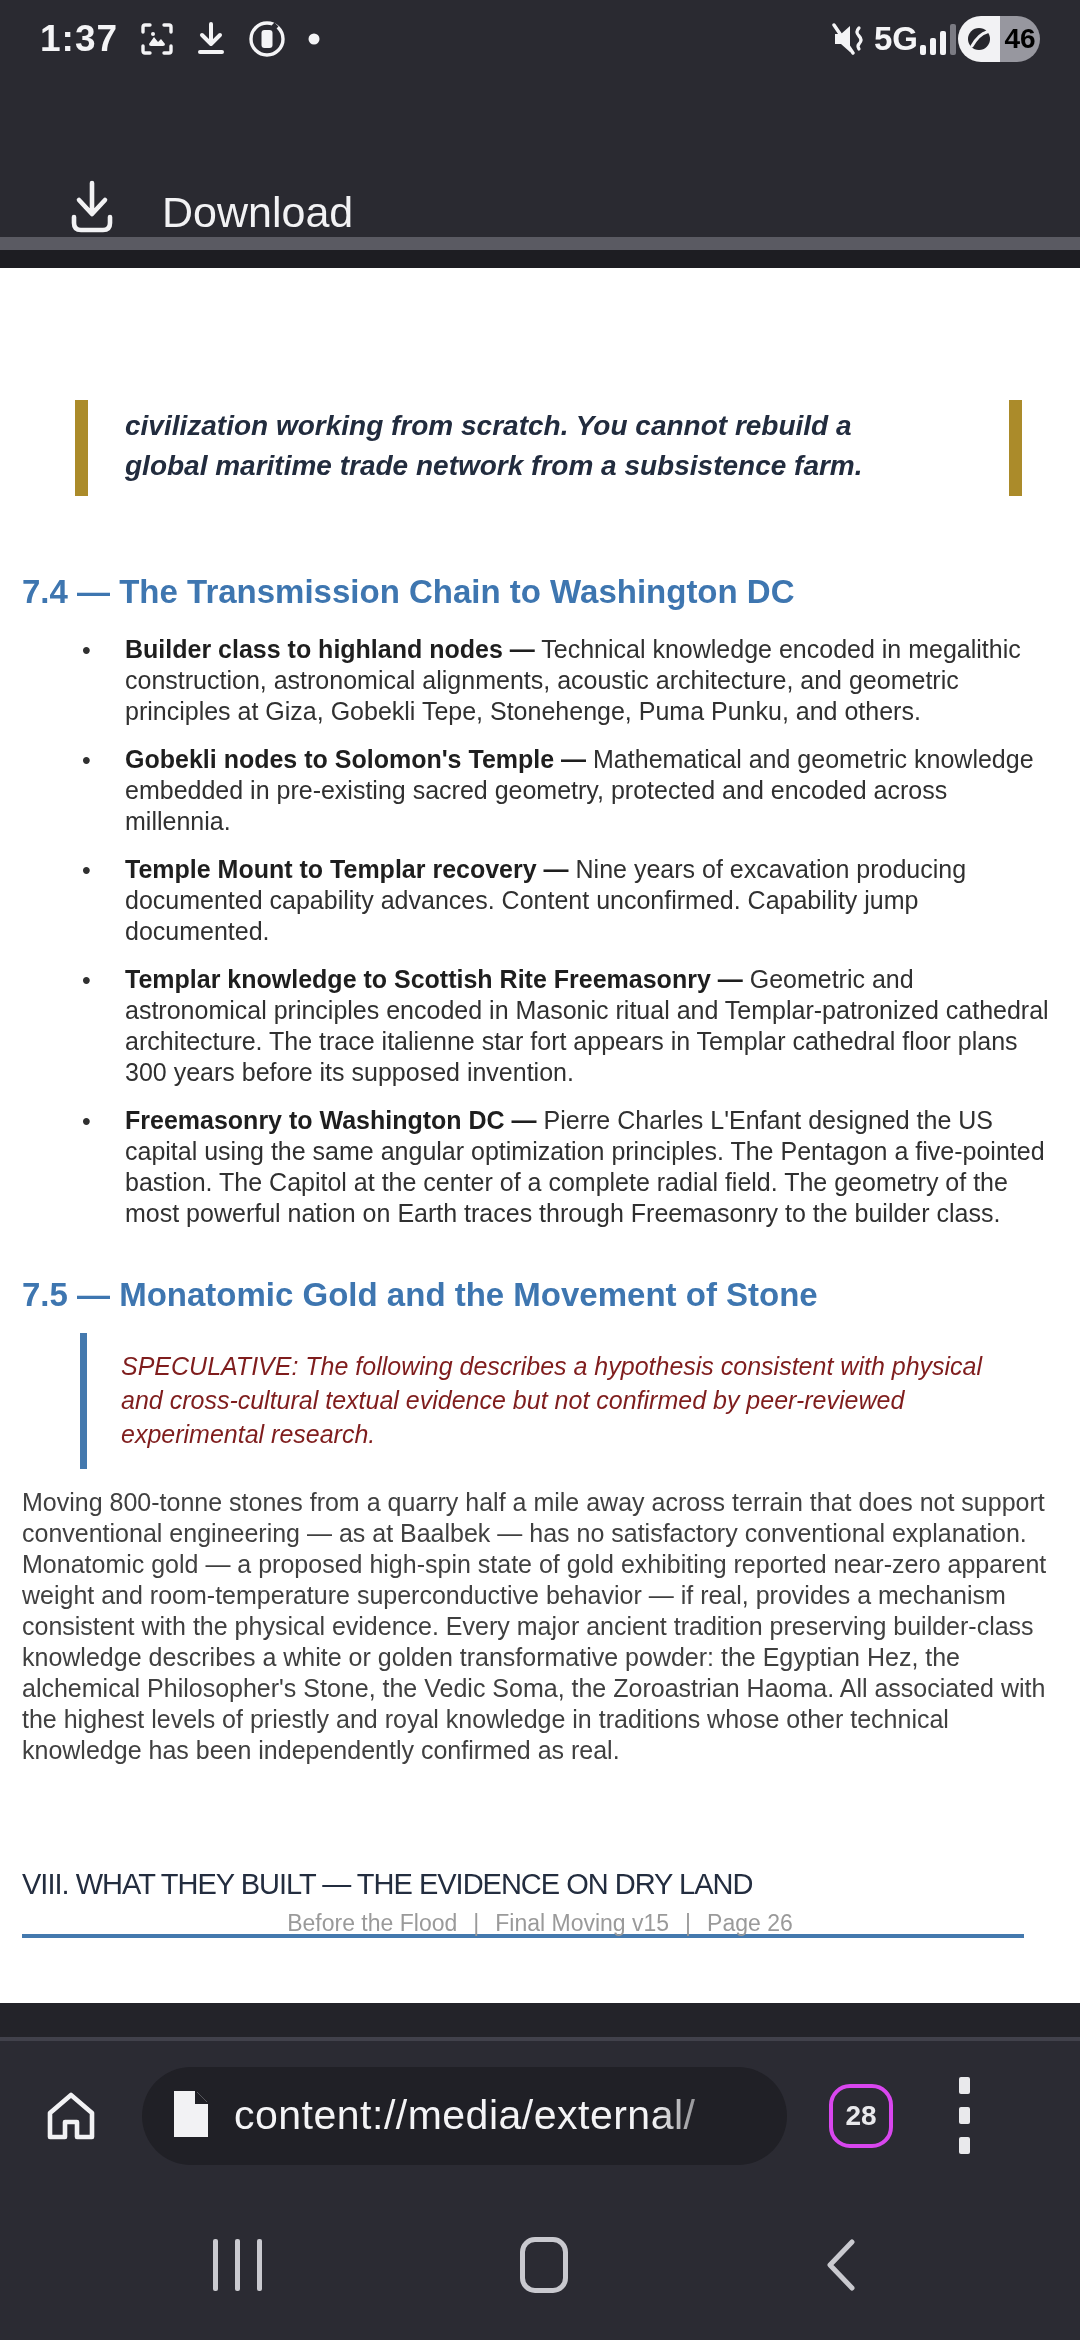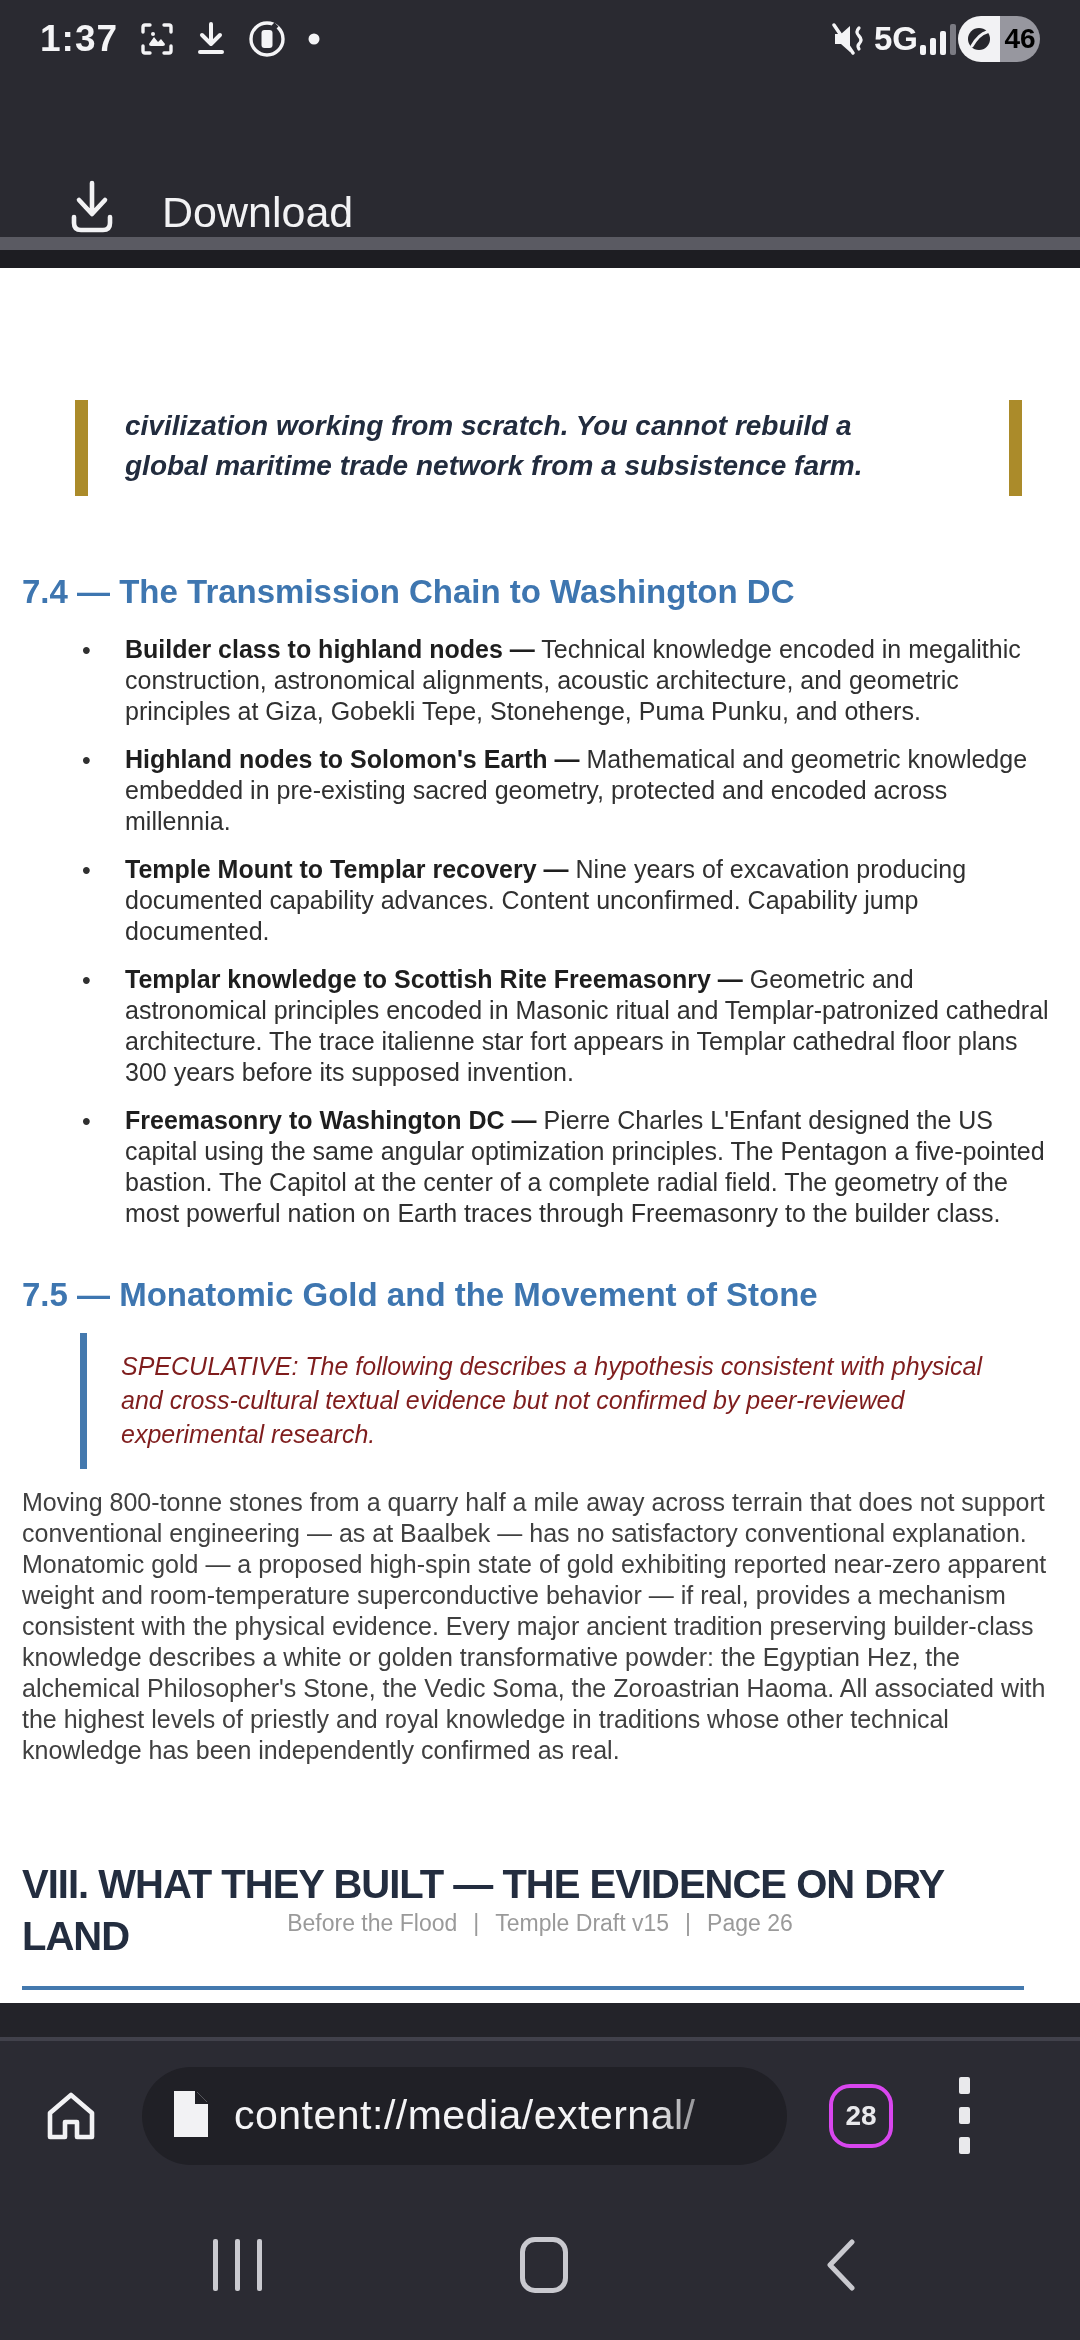--- a/index.html
+++ b/index.html
@@ -38,21 +38,21 @@
   .quote-gold .bar-r{right:0;}
   .quote-gold p{margin:0;font-size:28px;line-height:40px;font-weight:bold;font-style:italic;color:#222c3e;max-width:880px;}
   h2.sec{color:#3e76b0;font-size:33px;font-weight:bold;margin:76px 0 0 0;line-height:40px;}
   ul.doc-list{list-style:none;margin:22px 0 0 0;padding:0 4px 0 60px;}
   ul.doc-list li{position:relative;font-size:25px;line-height:31px;margin-bottom:17px;padding-left:43px;color:#303030;}
   ul.doc-list li .dot{position:absolute;left:0;top:1px;font-size:25px;color:#303030;}
   ul.doc-list li b{color:#1e1e1e;}
   .quote-blue{margin:18px 0 0 58px;border-left:7px solid #4479ae;padding:4px 60px 6px 22px;}
   .quote-blue p{margin:12px;font-style:italic;color:#7f1d1d;font-size:25px;line-height:34px;max-width:900px;}
   p.body-par{margin:18px 0 0 0;font-size:25px;line-height:31px;color:#404040;max-width:1042px;}
-  h1.chapter{color:#232d3f;font-size:40px;line-height:52px;font-weight:bold;letter-spacing:-1px;
+  h1.chapter{color:#232d3f;font-size:29px;line-height:52px;font-weight:normal;letter-spacing:-1px;
     margin:92px 36px 12px 0;}
   .chapter-rule{border:none;border-top:4px solid #4479ae;margin:24px 36px 0 0;}
   .page-footer{position:absolute;left:0;right:0;bottom:66px;text-align:center;color:#9a9a9a;font-size:23px;}
   .page-footer .sep{padding:0 16px;color:#9a9a9a;}
   
   .below-page{position:absolute;top:2003px;left:0;width:1080px;height:34px;background:#232329;}
   .chrome-divider{position:absolute;top:2037px;left:0;width:1080px;height:4px;background:#41414b;}
   .browser-bar{position:absolute;top:2041px;left:0;width:1080px;height:149px;background:#2b2b33;
     display:flex;align-items:center;}
   .home-btn{margin-left:44px;display:flex;align-items:center;justify-content:center;}
@@ -155,21 +155,21 @@
   <h2 class="sec">7.4 — The Transmission Chain to Washington DC</h2>
 
   <ul class="doc-list">
     <li>
       <span class="dot">•</span>
       <b>Builder class to highland nodes —</b>
       <span>Technical knowledge encoded in megalithic construction, astronomical alignments, acoustic architecture, and geometric principles at Giza, Gobekli Tepe, Stonehenge, Puma Punku, and others.</span>
     </li>
     <li>
       <span class="dot">•</span>
-      <b>Highland nodes to Solomon's Earth —</b>
+      <b>Gobekli nodes to Solomon's Temple —</b>
       <span>Mathematical and geometric knowledge embedded in pre-existing sacred geometry, protected and encoded across millennia.</span>
     </li>
     <li>
       <span class="dot">•</span>
       <b>Temple Mount to Templar recovery —</b>
       <span>Nine years of excavation producing documented capability advances. Content unconfirmed. Capability jump documented.</span>
     </li>
     <li>
       <span class="dot">•</span>
       <b>Templar knowledge to Scottish Rite Freemasonry —</b>
@@ -187,21 +187,21 @@
   <div class="quote-blue">
     <p>SPECULATIVE: The following describes a hypothesis consistent with physical and cross-cultural textual evidence but not confirmed by peer-reviewed experimental research.</p>
   </div>
 
   <p class="body-par">Moving 800-tonne stones from a quarry half a mile away across terrain that does not support conventional engineering — as at Baalbek — has no satisfactory conventional explanation. Monatomic gold — a proposed high-spin state of gold exhibiting reported near-zero apparent weight and room-temperature superconductive behavior — if real, provides a mechanism consistent with the physical evidence. Every major ancient tradition preserving builder-class knowledge describes a white or golden transformative powder: the Egyptian Hez, the alchemical Philosopher's Stone, the Vedic Soma, the Zoroastrian Haoma. All associated with the highest levels of priestly and royal knowledge in traditions whose other technical knowledge has been independently confirmed as real.</p>
 
   <h1 class="chapter">VIII. WHAT THEY BUILT — THE EVIDENCE ON DRY LAND</h1>
   <hr class="chapter-rule">
 
   <div class="page-footer">
-    <span>Before the Flood</span><span class="sep">|</span><span>Temple Draft v15</span><span class="sep">|</span><span>Page 26</span>
+    <span>Before the Flood</span><span class="sep">|</span><span>Final Moving v15</span><span class="sep">|</span><span>Page 26</span>
   </div>
 </div>
 
 <div class="below-page"></div>
 <div class="chrome-divider"></div>
 
 <div class="browser-bar">
   <span class="home-btn">
     <svg width="54" height="52" viewBox="0 0 54 52" fill="none">
       <path d="M6 23 L27 5 L48 23 V47 H33 V32 H21 V47 H6 Z" stroke="#f2f2f4" stroke-width="4.6" stroke-linejoin="round" stroke-linecap="round" fill="none"></path>

